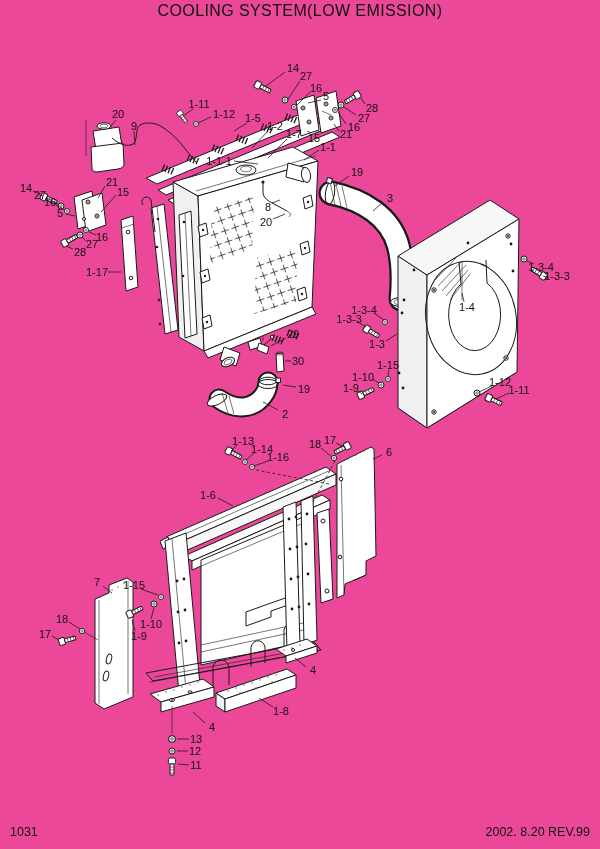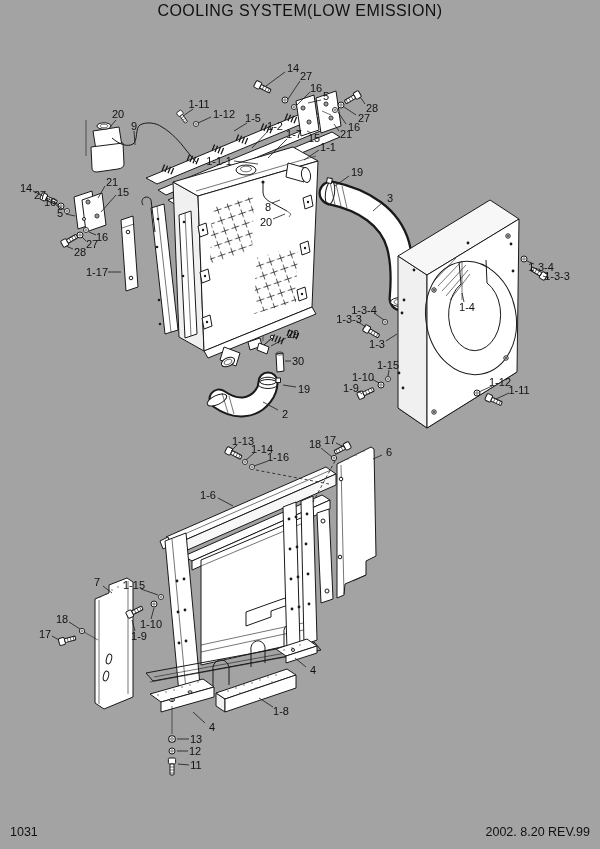--- a/index.html
+++ b/index.html
@@ -1,16 +1,16 @@
 <!DOCTYPE html>
 <html><head>
 <meta charset="utf-8">
 <style>
   html,body{margin:0;padding:0;background:#fff;}
-  .page{position:relative;width:600px;height:849px;background:#a3a3a3;font-family:"Liberation Sans",sans-serif;overflow:hidden;}
+  .page{position:relative;width:600px;height:849px;background:#ec4899;font-family:"Liberation Sans",sans-serif;overflow:hidden;}
   svg{display:block;}
   .ln{stroke:#1a1a1a;stroke-width:1;fill:none;stroke-linejoin:round;}
   .f{fill:#ffffff;}
   .g1{fill:#f0f0f0;}
   .g2{fill:#f7f7f7;}
   .thin{stroke:#1a1a1a;stroke-width:0.6;fill:none;}
   .lv{stroke:#1a1a1a;stroke-width:1.3;fill:none;}
   .dash{stroke:#1a1a1a;stroke-width:0.8;stroke-dasharray:3 2.5;fill:none;}
   .leader{stroke:#1a1a1a;stroke-width:0.8;fill:none;}
   .dot{fill:#1a1a1a;}

